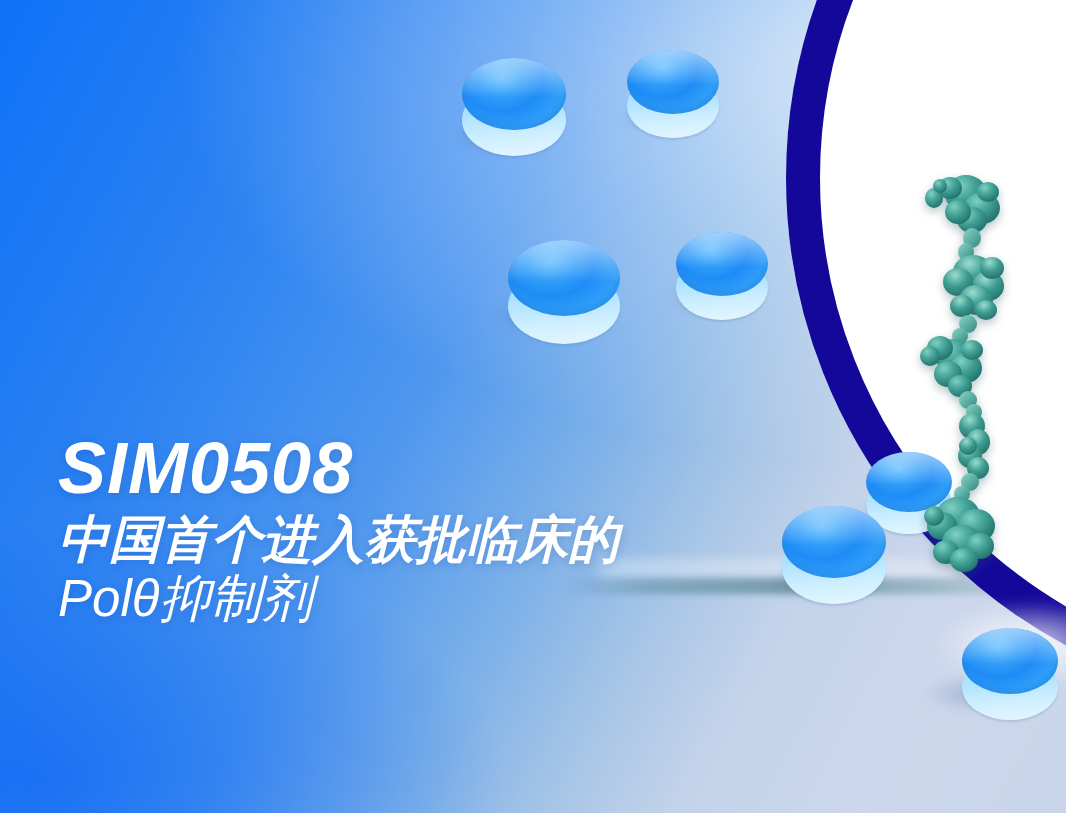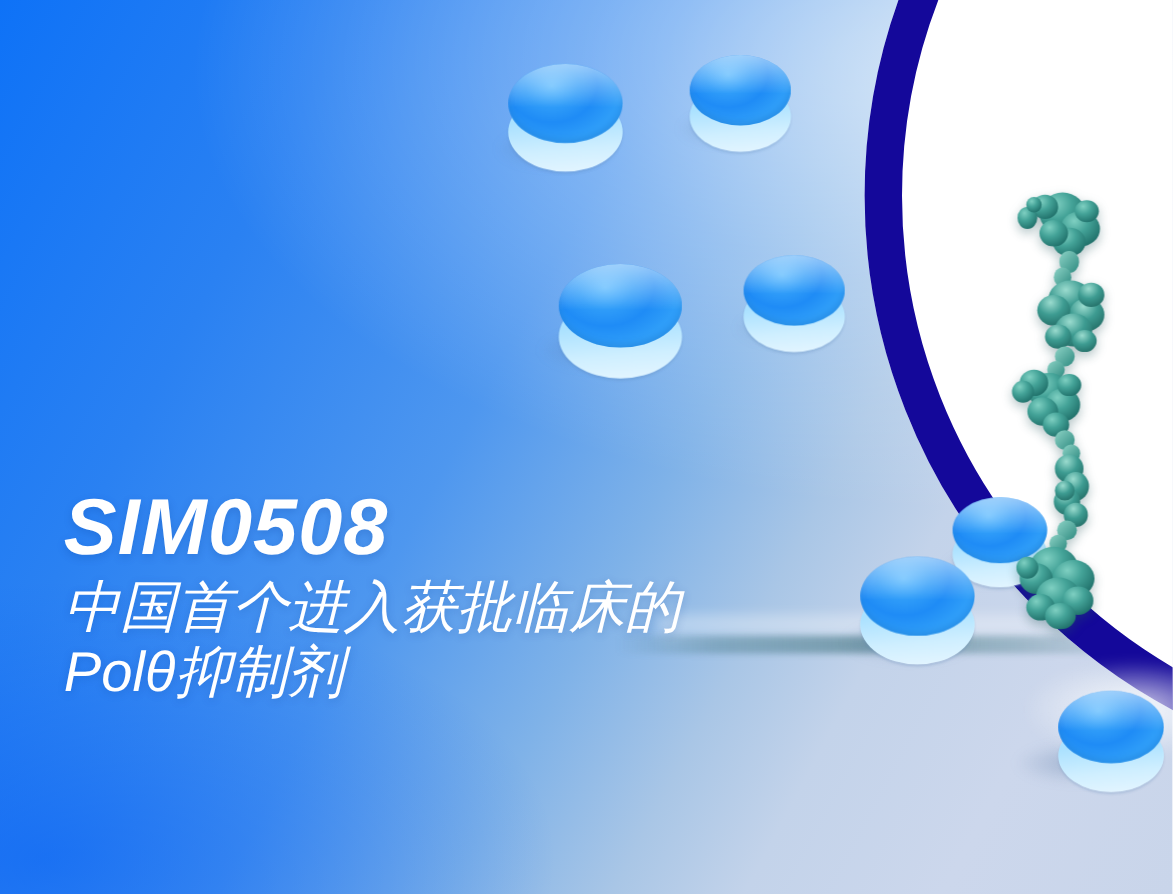--- a/index.html
+++ b/index.html
@@ -115,38 +115,38 @@
     position:absolute;
     left:900px;top:160px;
     width:130px;height:420px;
     filter:drop-shadow(0 4px 5px rgba(40,90,95,.35));
   }
   .protein svg{display:block;width:100%;height:100%;}
 
   
   .headline{
     position:absolute;
-    left:58px;top:444px;
+    left:58px;top:432px;
     color:#ffffff;
     font-family:"Liberation Sans","DejaVu Sans",sans-serif;
     text-shadow:0 2px 8px rgba(10,60,150,.22);
     z-index:8;
   }
   .brand{
     font-size:72px;
     font-weight:bold;
     font-style:italic;
     letter-spacing:1px;
     line-height:1.02;
     margin:0 0 6px 0;
     white-space:nowrap;
   }
   .sub{
     font-size:51px;
-    font-weight:400;
+    font-weight:700;
     font-style:italic;
     line-height:1.14;
     margin:0;
     white-space:nowrap;
     letter-spacing:0px;
   }
   .sub2{
     font-size:51px;
     font-weight:400;
     font-style:italic;

